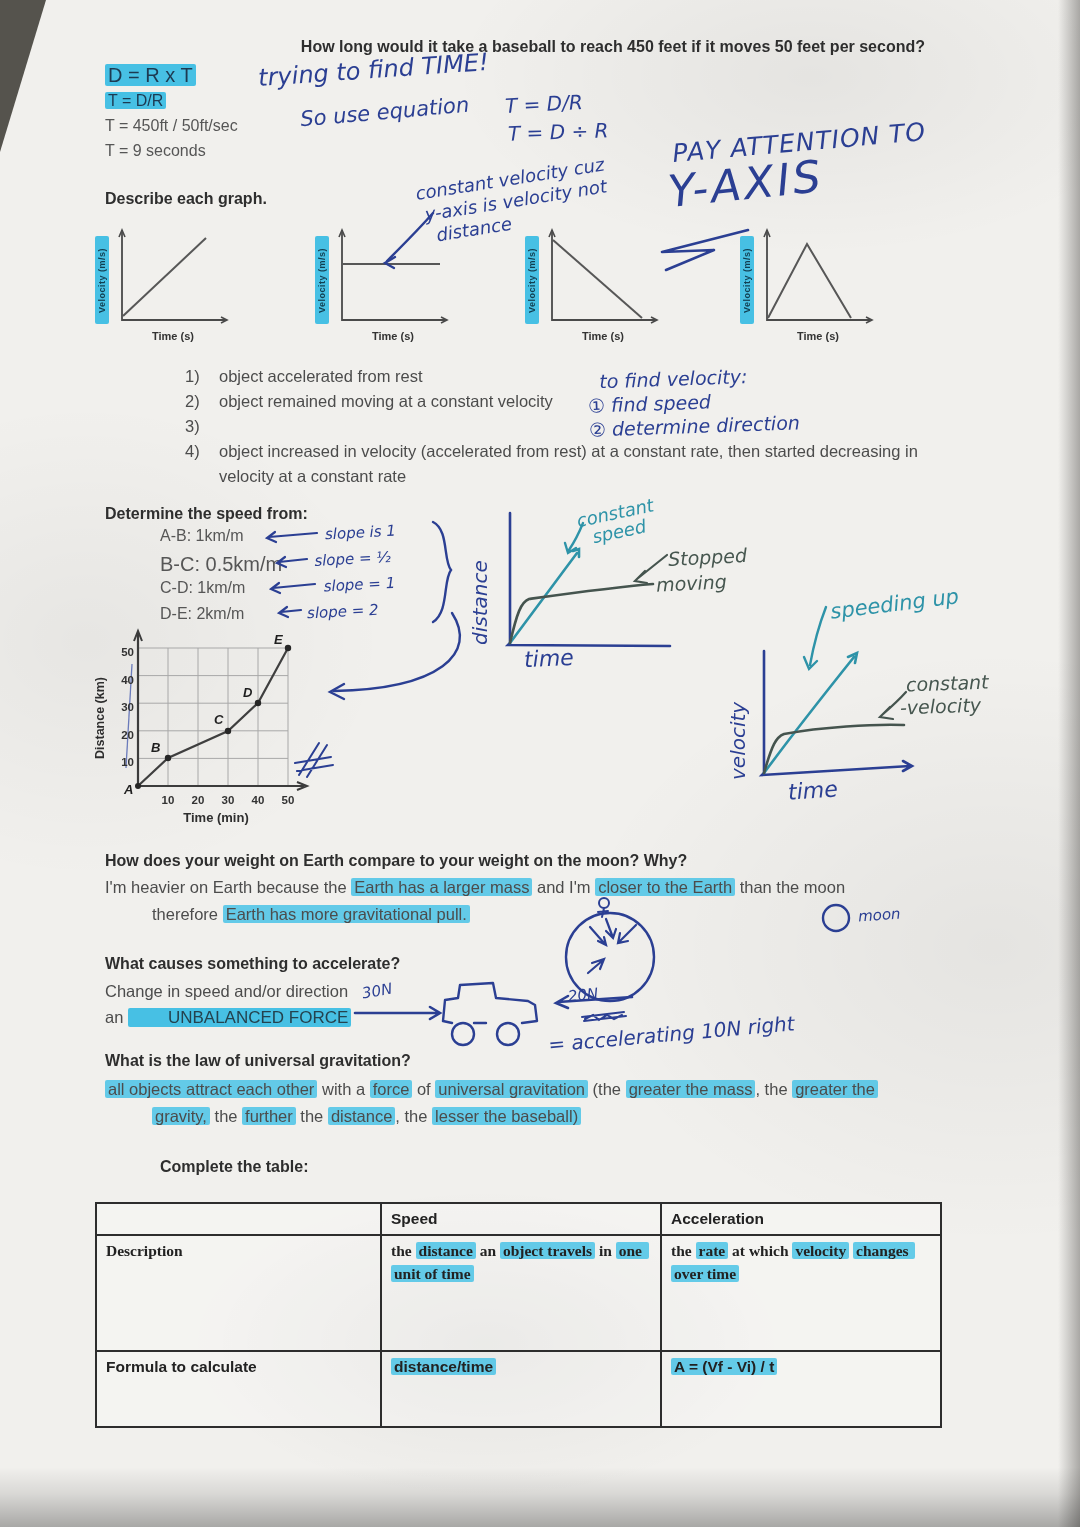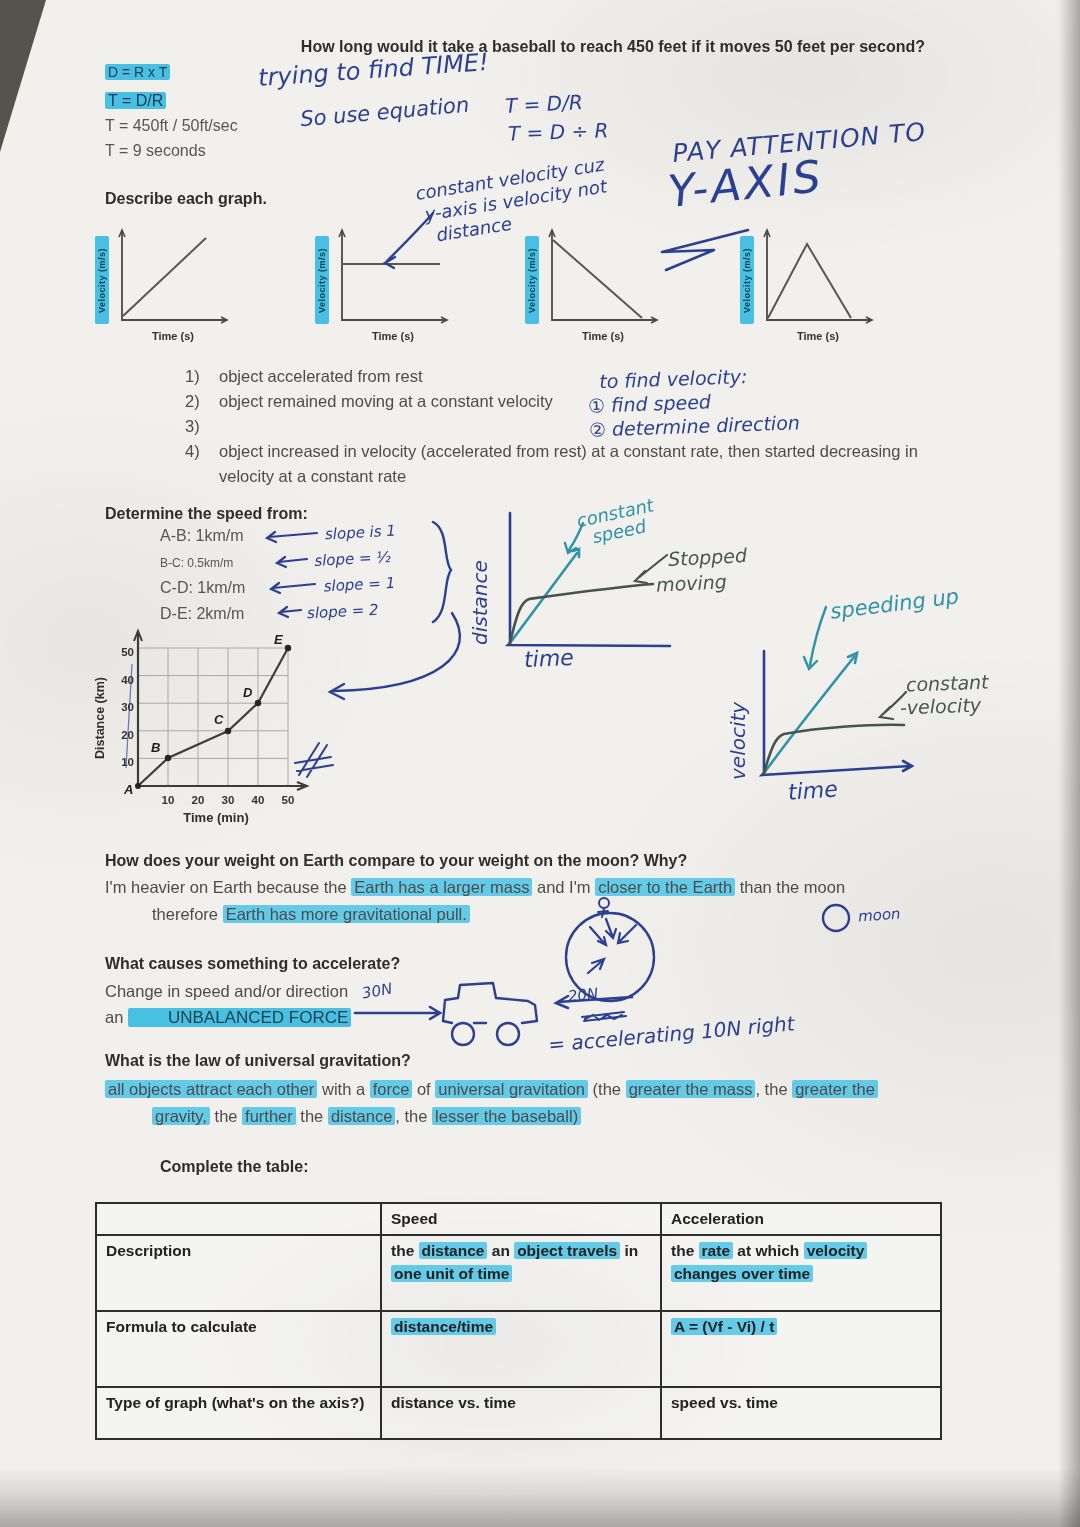--- a/index.html
+++ b/index.html
@@ -53,21 +53,21 @@
 </head>
 <body>
 
 <div class="page">
 
   <div class="abs corner-tl"></div>
   <div class="abs edge-right"></div>
   <div class="abs edge-bottom"></div>
 
   <div class="abs printed q" style="left:105px; top:38px; width:820px;">How long would it take a baseball to reach 450 feet if it moves 50 feet per second?</div>
-  <div class="abs printed" style="left:105px; top:64px; font-size:14px; color:#1d3a52;"><span class="hl hl-strong seg">D = R x T</span></div>
+  <div class="abs printed" style="left:105px; top:64px; font-size:20px; color:#1d3a52;"><span class="hl hl-strong seg">D = R x T</span></div>
   <div class="abs printed" style="left:105px; top:92px; font-size:16px; color:#1d3a52;"><span class="hl hl-strong seg">T = D/R</span></div>
   <div class="abs printed" style="left:105px; top:117px; font-size:16px; color:#565656;">T = 450ft / 50ft/sec</div>
   <div class="abs printed" style="left:105px; top:142px; font-size:16px; color:#565656;">T = 9 seconds</div>
 
   <div class="abs hw ink-blue" style="left:258px; top:56px; font-size:24px; transform:rotate(-4deg);">trying to find TIME!</div>
   <div class="abs hw ink-blue" style="left:300px; top:100px; font-size:21px; transform:rotate(-5deg);">So use equation</div>
   <div class="abs hw ink-blue" style="left:505px; top:92px; font-size:20px; transform:rotate(-3deg);">T = D/R</div>
   <div class="abs hw ink-blue" style="left:508px; top:120px; font-size:20px; transform:rotate(-2deg);">T = D ÷ R</div>
 
   <div class="abs hw ink-blue" style="left:672px; top:128px; font-size:25px; transform:rotate(-5deg); letter-spacing:1px;">PAY ATTENTION TO</div>
@@ -155,21 +155,21 @@
   </div>
   <div class="abs hw ink-blue" style="left:588px; top:366px; font-size:19px; transform:rotate(-2deg); line-height:24px;">
     <div style="margin-left:12px;">to find velocity:</div>
     <div>① find speed</div>
     <div>② determine direction</div>
   </div>
 
   <div class="abs printed q" style="left:105px; top:505px;">Determine the speed from:</div>
   <div class="abs" style="left:160px; top:527px;">
     <div style="height:26px;"><span class="printed" style="font-size:16px; color:#565656;">A-B: 1km/m</span></div>
-    <div style="height:26px;"><span class="printed" style="font-size:12px; color:#565656;">B-C: 0.5km/m</span></div>
+    <div style="height:26px;"><span class="printed" style="font-size:20px; color:#565656;">B-C: 0.5km/m</span></div>
     <div style="height:26px;"><span class="printed" style="font-size:16px; color:#565656;">C-D: 1km/m</span></div>
     <div style="height:26px;"><span class="printed" style="font-size:16px; color:#565656;">D-E: 2km/m</span></div>
   </div>
   <div class="abs hw ink-blue" style="left:305px; top:520px; font-size:15px; transform:rotate(-3deg); line-height:26px;">
     <div style="margin-left:22px;">slope is 1</div>
     <div style="margin-left:10px;">slope = ½</div>
     <div style="margin-left:18px;">slope = 1</div>
     <div>slope = 2</div>
   </div>
 
@@ -298,35 +298,30 @@
         <col style="width:285px">
         <col style="width:280px">
         <col style="width:280px">
       </colgroup>
     <tbody>
         <tr style="height:31px;">
       <td></td>
       <td>Speed</td>
       <td>Acceleration</td>
     </tr>
-    <tr style="height:76px;">
+    <tr style="height:116px;font-family:Liberation Serif, serif;">
       <td>Description</td>
       <td>
         <span class="seg">the </span><span class="seg hl">distance</span><span class="seg"> an </span><span class="seg hl">object travels</span><span class="seg"> in </span><span class="seg hl">one unit of time</span>
       </td>
       <td>
         <span class="seg">the </span><span class="seg hl">rate</span><span class="seg"> at which </span><span class="seg hl">velocity</span><span class="seg"> </span><span class="seg hl">changes over time</span>
       </td>
     </tr>
     <tr style="height:76px;">
       <td>Formula to calculate</td>
       <td><span class="seg hl">distance/time</span></td>
       <td><span class="seg hl">A = (Vf - Vi) / t</span></td>
     </tr>
-    <tr style="height:52px;">
-      <td>Type of graph (what's on the axis?)</td>
-      <td>distance vs. time</td>
-      <td>speed vs. time</td>
-    </tr>
   </tbody>
     </table>
 
 </div>
 
 </body></html>

